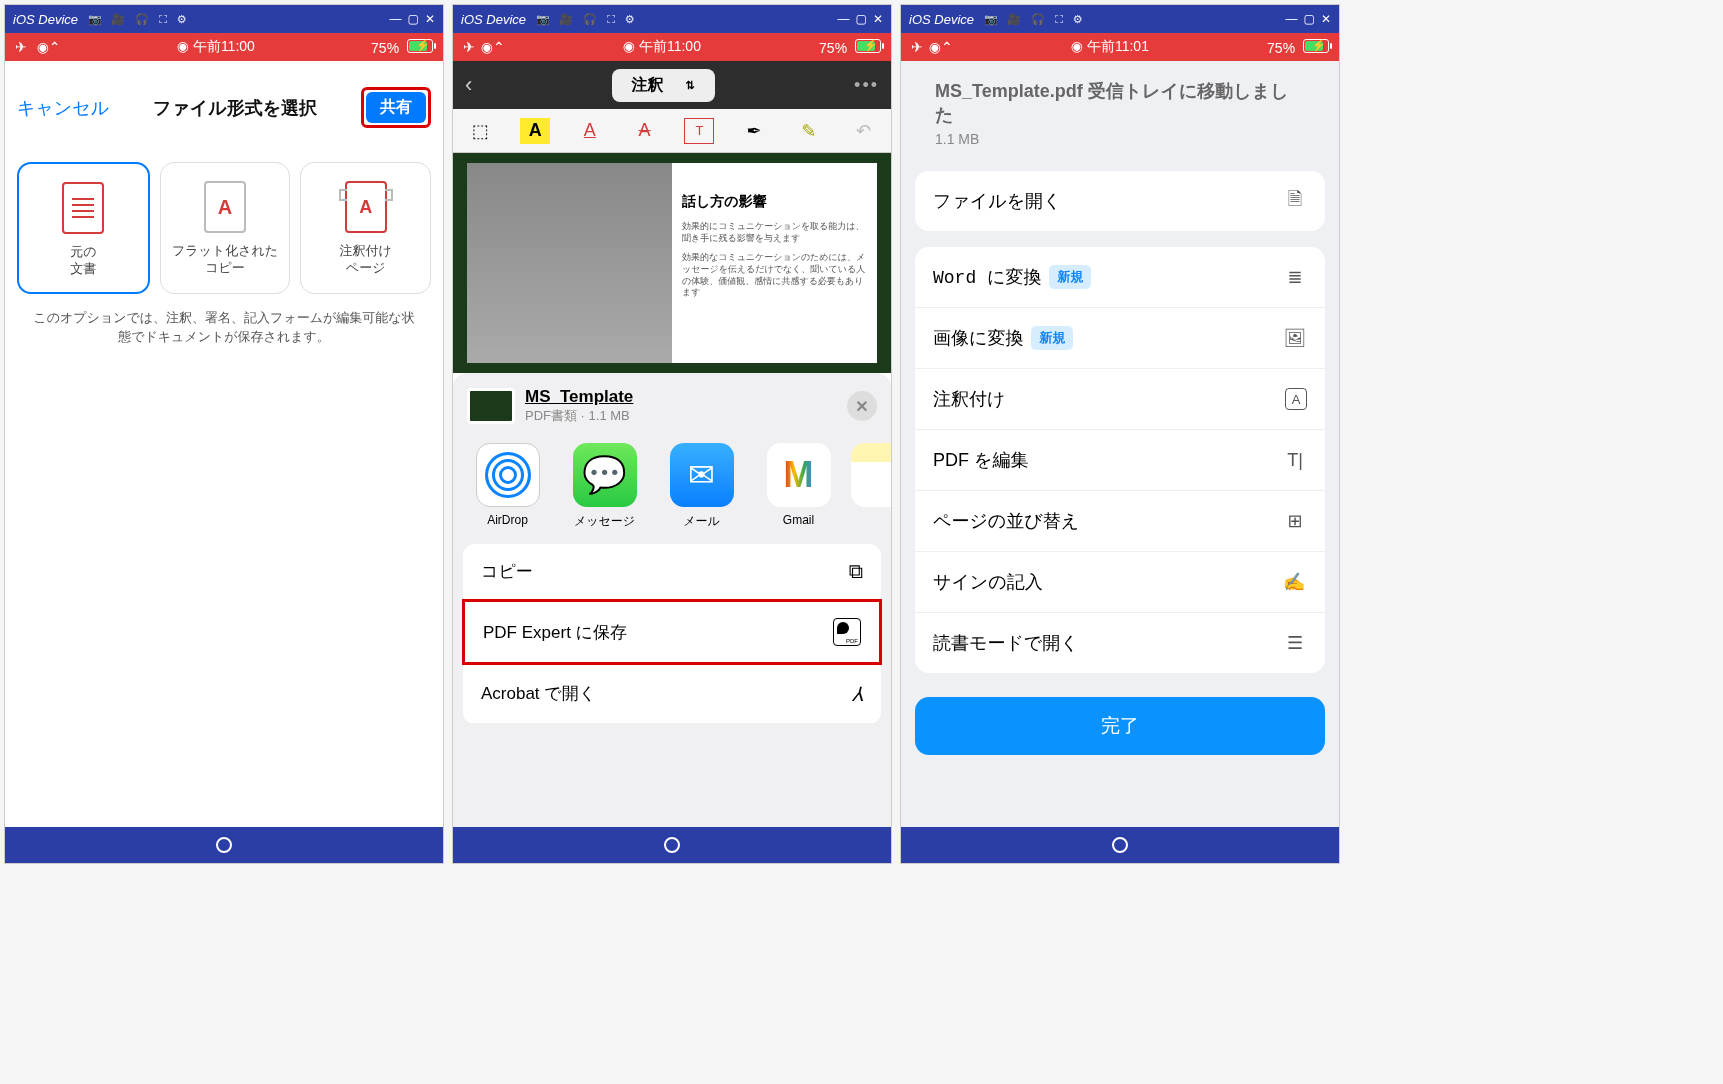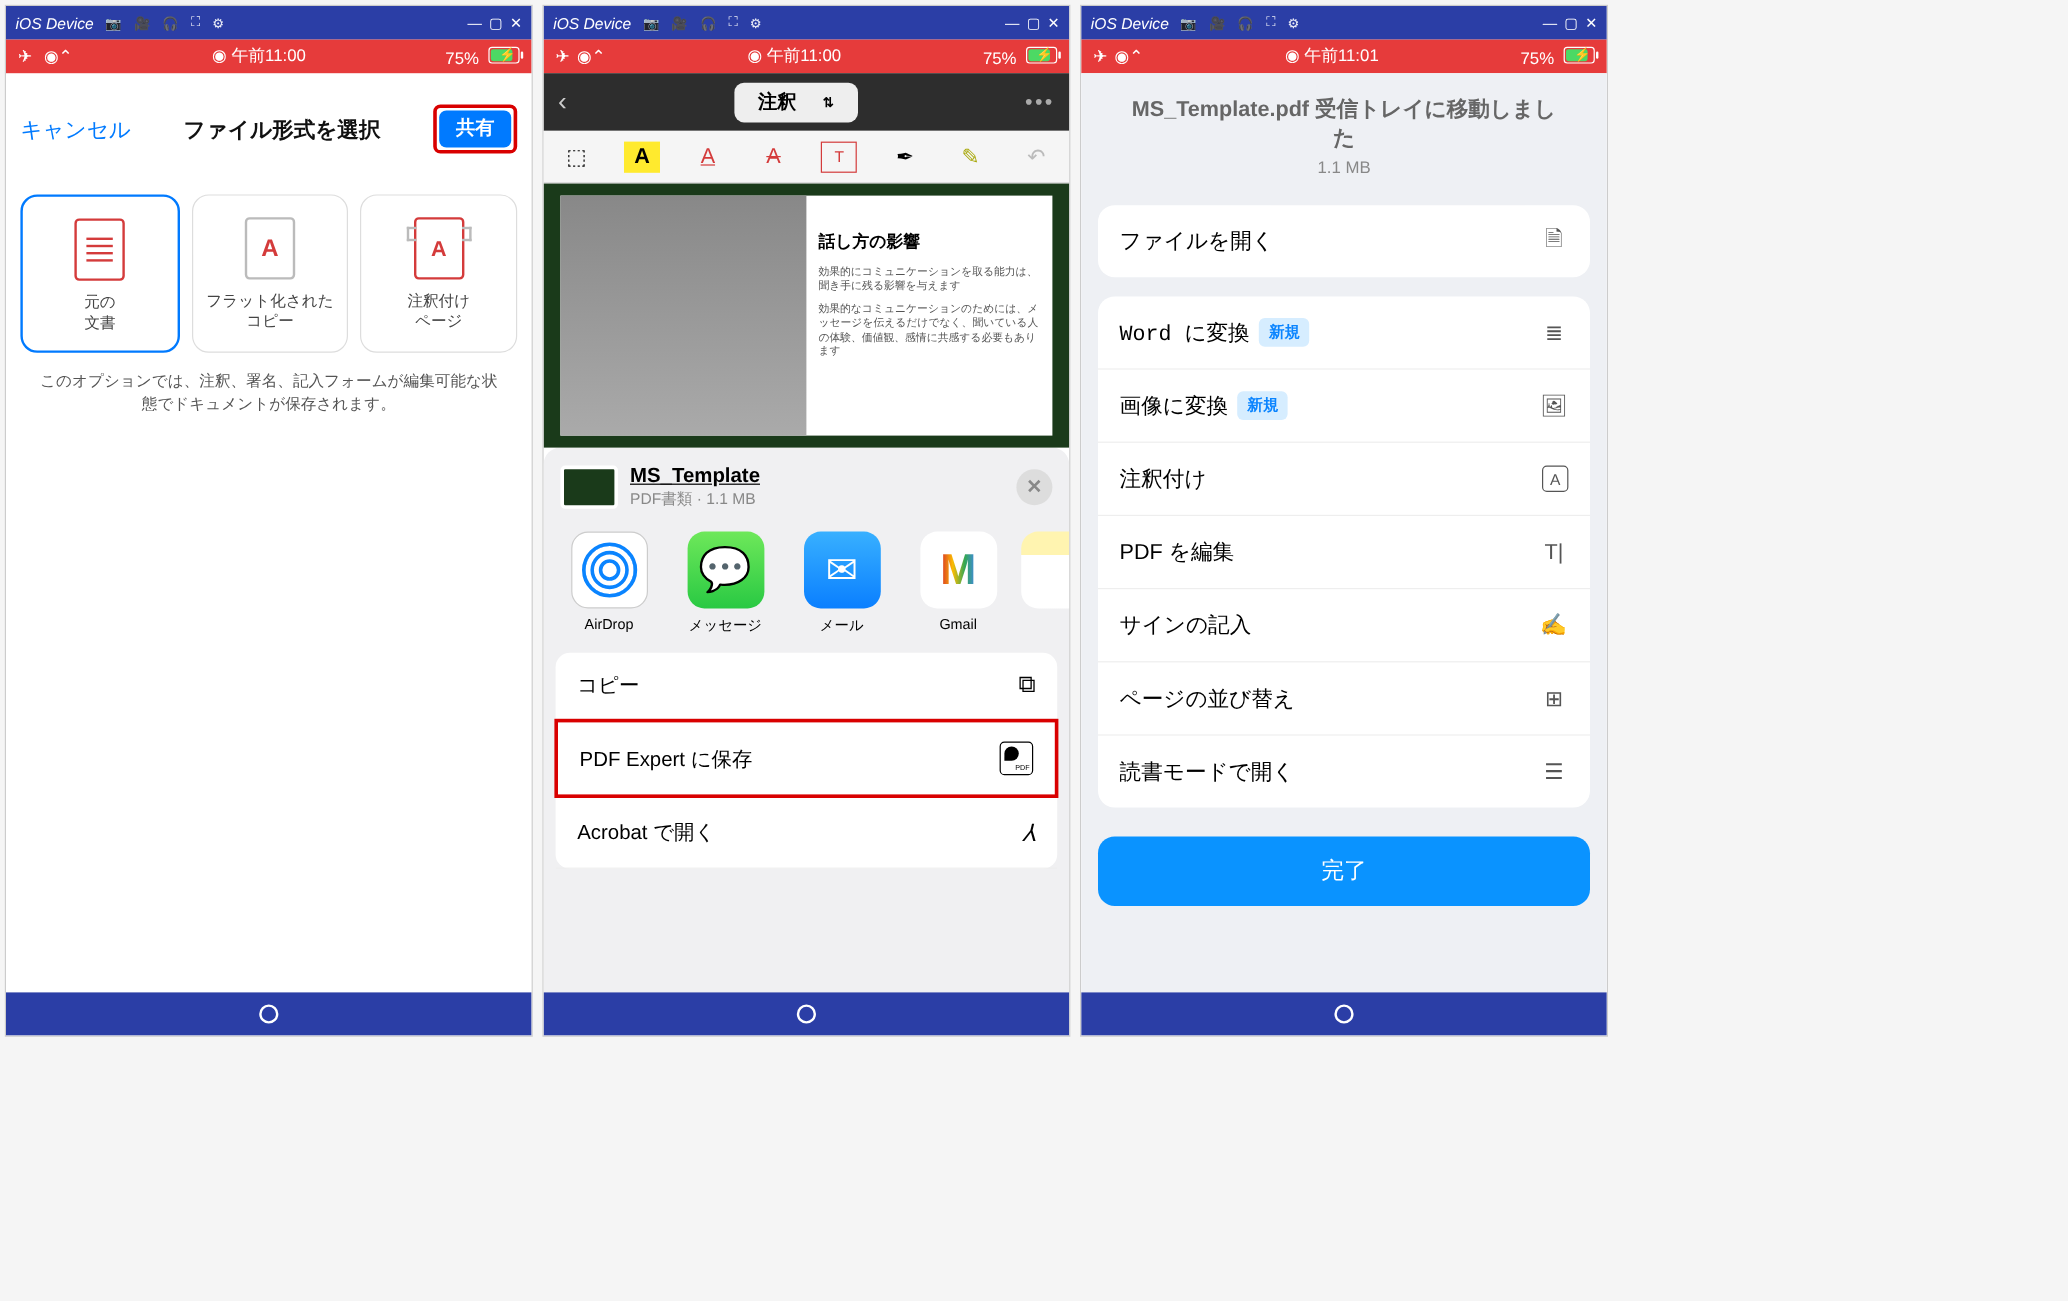--- a/index.html
+++ b/index.html
@@ -144,21 +144,21 @@
     padding:16px 18px; font-size:17px; border-bottom:1px solid #eee;
   }
   .action.hl{ border:3px solid #d90000; margin:-1px; position:relative; z-index:1;}
   .action .ico{ font-size:20px;}
   .pdfe-ico{ width:28px; height:28px; border:1.5px solid #000; border-radius:4px; position:relative;}
   .pdfe-ico::before{ content:""; position:absolute; left:3px; top:3px; width:12px; height:12px; background:#000; border-radius:50% 50% 50% 0;}
   .pdfe-ico::after{ content:"PDF"; position:absolute; right:2px; bottom:1px; font-size:6px;}
 
   
   .s3-main{ background:#eef0f4; flex:1; padding:10px 14px; overflow:hidden;}
-  .blur-title{ text-align:center; padding:8px 20px;}
+  .blur-title{ text-align:left; padding:8px 20px;}
   .blur-title .t{ font-weight:700; font-size:18px; color:#666;}
   .blur-title .s{ font-size:14px; color:#888; margin-top:4px;}
   .card3{ background:#fff; border-radius:14px; margin:16px 0;}
   .row3{
     display:flex; align-items:center; justify-content:space-between;
     padding:18px 18px; font-size:18px; font-weight:500;
   }
   .card3 .row3 + .row3{ border-top:1px solid #eee;}
   .badge{ background:#d6edff; color:#0a84ff; font-size:13px; font-weight:700; padding:3px 8px; border-radius:5px; margin-left:8px;}
   .row3 .lft{ display:flex; align-items:center;font-family:Liberation Mono, monospace;}
@@ -408,28 +408,28 @@
       </div>
       <div class="row3">
         <span>注釈付け</span>
         <span class="ric" style="border:1.5px solid #555; border-radius:4px; font-size:13px; width:22px; height:22px;">A</span>
       </div>
       <div class="row3">
         <span>PDF を編集</span>
         <span class="ric">T|</span>
       </div>
       <div class="row3">
+        <span>ページの並び替え</span>
+        <span class="ric">⊞</span>
+      </div>
+      <div class="row3">
         <span>サインの記入</span>
         <span class="ric">✍</span>
       </div>
       <div class="row3">
-        <span>ページの並び替え</span>
-        <span class="ric">⊞</span>
-      </div>
-      <div class="row3">
         <span>読書モードで開く</span>
         <span class="ric">☰</span>
       </div>
     </div>
 
     <button class="done-btn">完了</button>
   </div>
 
   <div class="nav-bottom">
     <div class="circ"></div>

